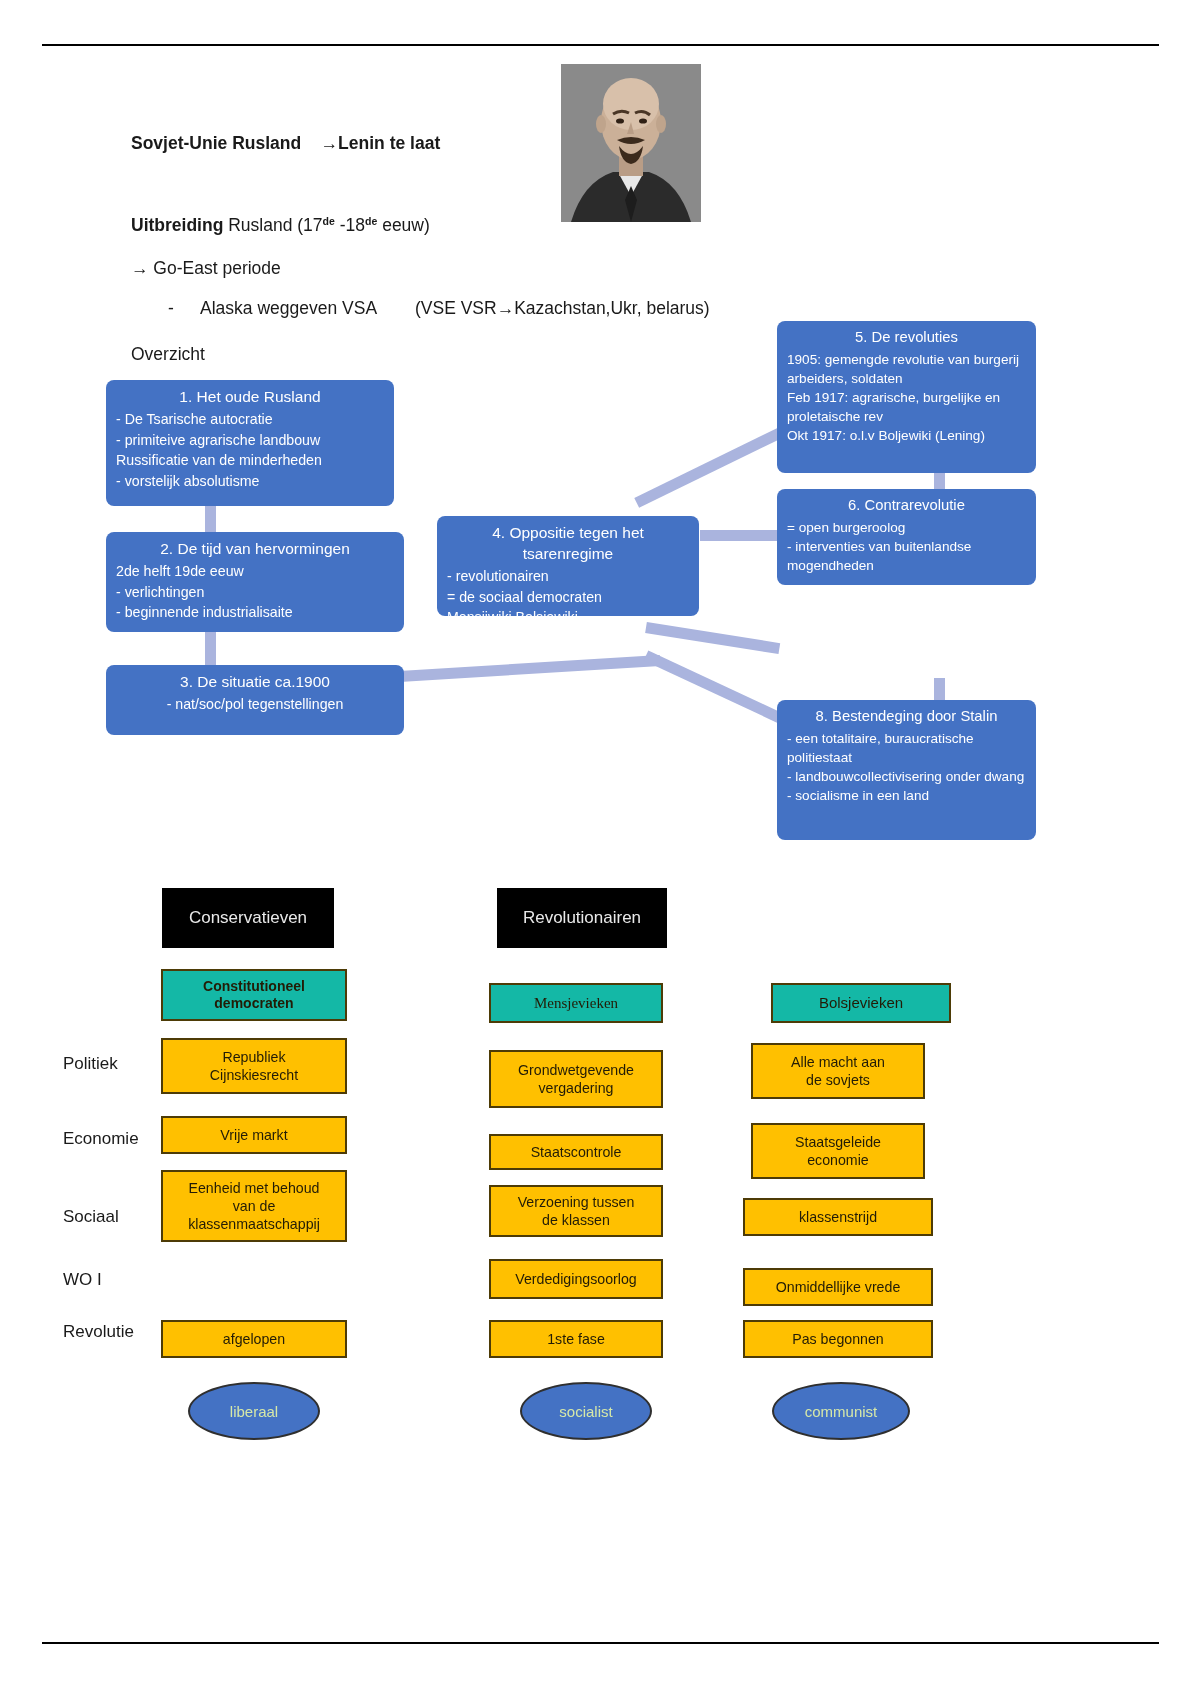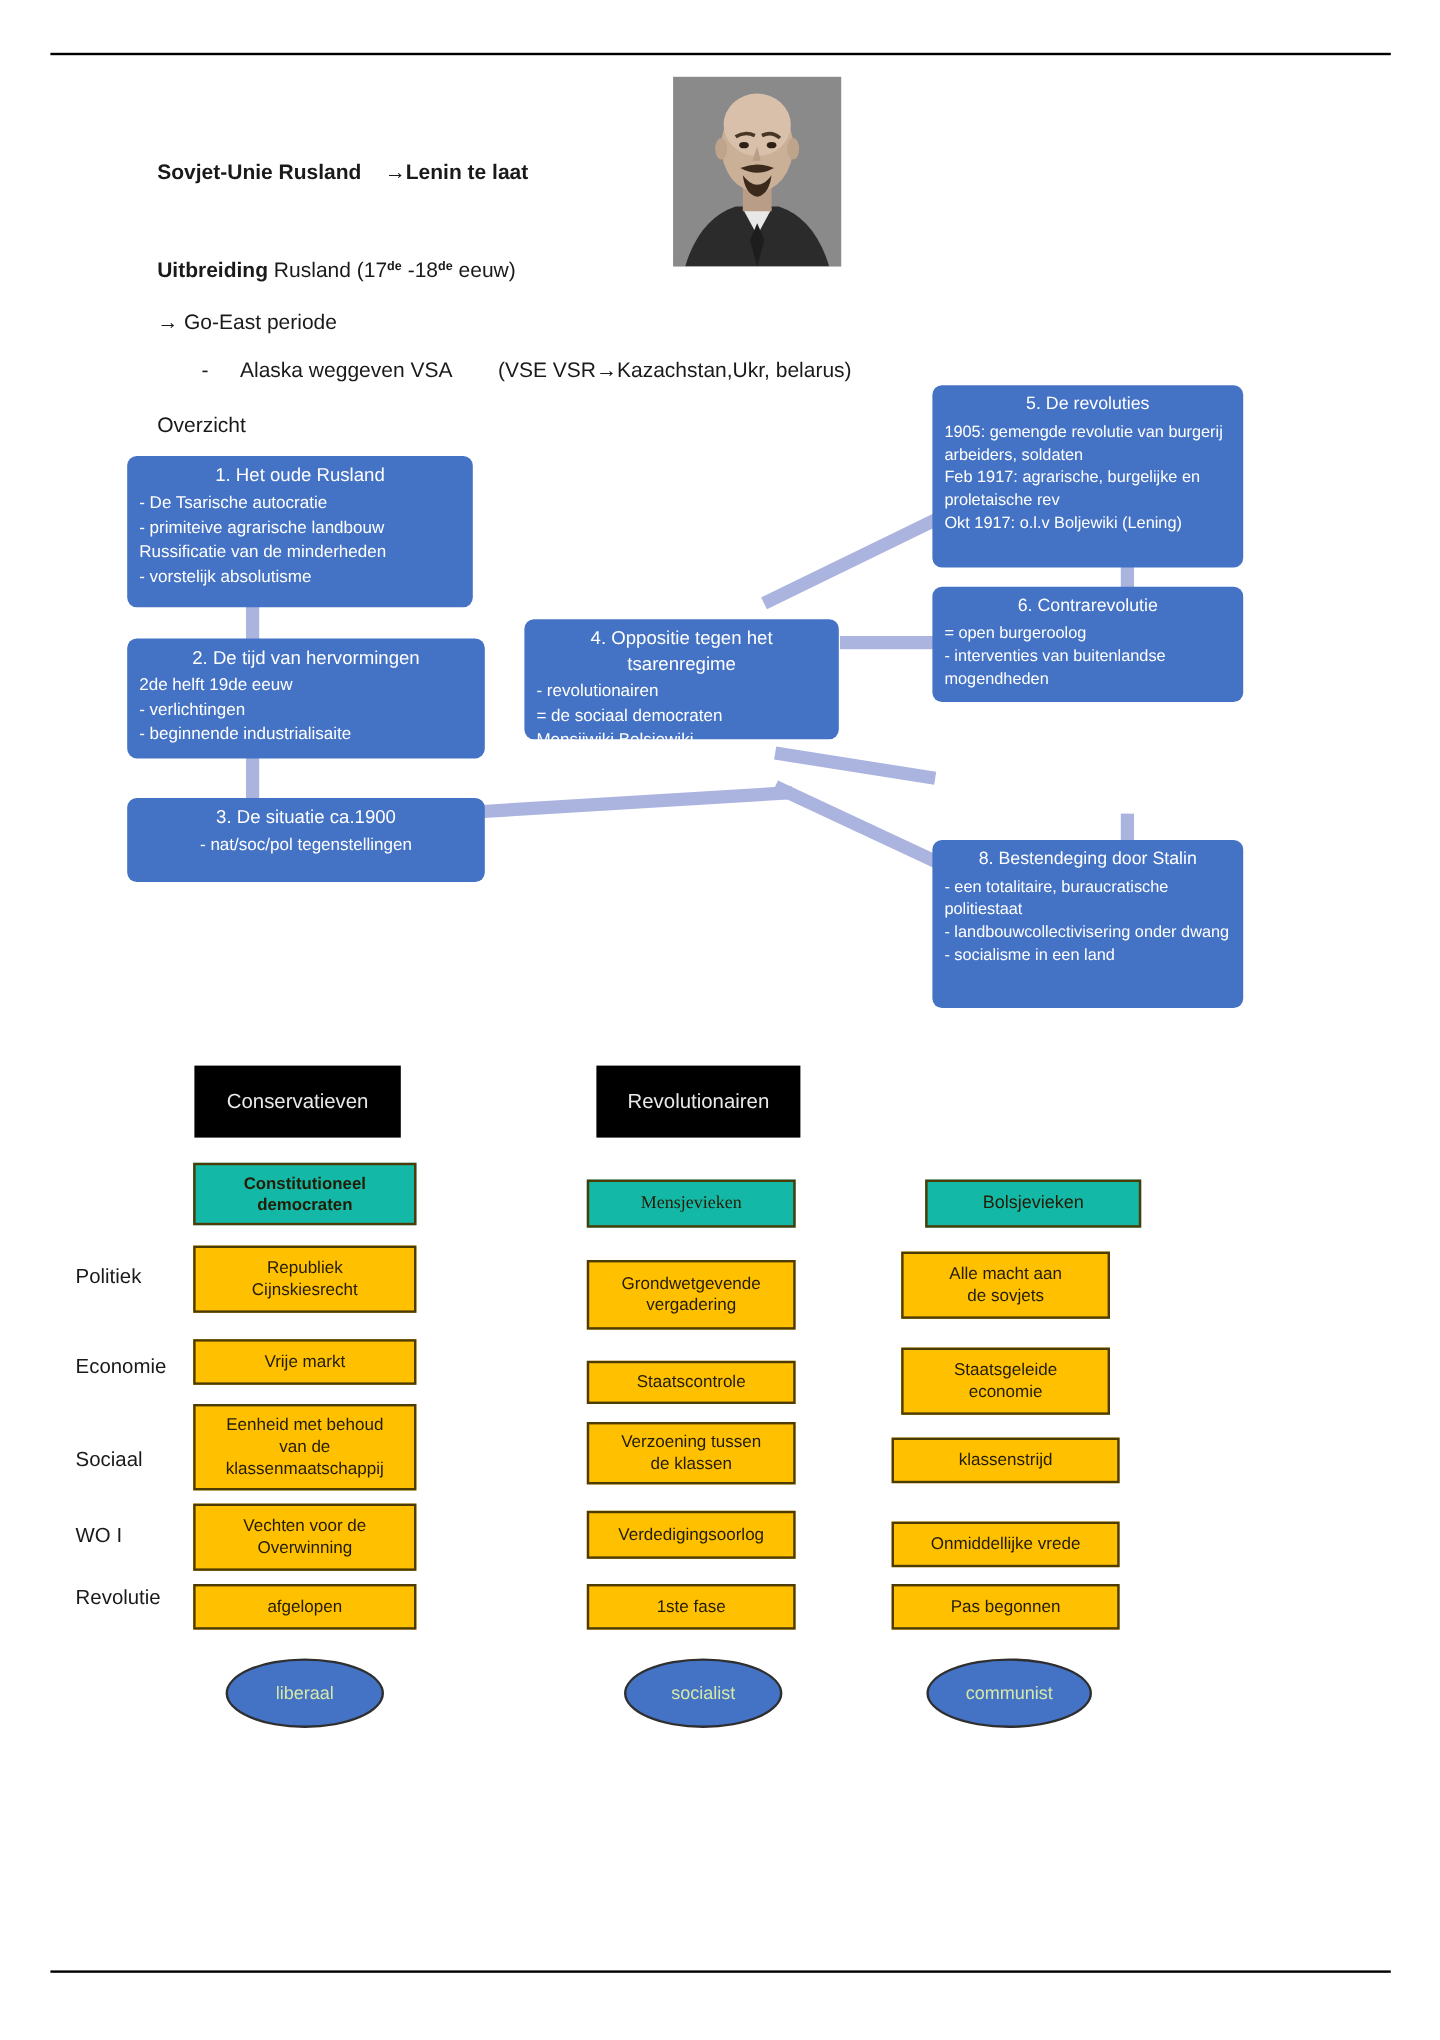--- a/index.html
+++ b/index.html
@@ -323,22 +323,20 @@
     <div class="rowlabel" style="left:63px; top:1322px;">Revolutie</div>
 
     <div class="cell party bold" style="left:161px; top:969px; width:186px; height:52px;">Constitutioneel
 democraten</div>
     <div class="cell val" style="left:161px; top:1038px; width:186px; height:56px;">Republiek
 Cijnskiesrecht</div>
     <div class="cell val" style="left:161px; top:1116px; width:186px; height:38px;">Vrije markt</div>
     <div class="cell val" style="left:161px; top:1170px; width:186px; height:72px;">Eenheid met behoud
 van de
 klassenmaatschappij</div>
-    <div class="cell val" style="left:161px; top:1253px; width:186px; height:56px;">Vechten voor de
-Overwinning</div>
     <div class="cell val" style="left:161px; top:1320px; width:186px; height:38px;">afgelopen</div>
     <div class="ellipse" style="left:188px; top:1382px; width:128px; height:54px;">liberaal</div>
 
     <div class="cell party" style="left:489px; top:983px; width:174px; height:40px;font-family:Liberation Serif, serif;">Mensjevieken</div>
     <div class="cell val" style="left:489px; top:1050px; width:174px; height:58px;">Grondwetgevende
 vergadering</div>
     <div class="cell val" style="left:489px; top:1134px; width:174px; height:36px;">Staatscontrole</div>
     <div class="cell val" style="left:489px; top:1185px; width:174px; height:52px;">Verzoening tussen
 de klassen</div>
     <div class="cell val" style="left:489px; top:1259px; width:174px; height:40px;">Verdedigingsoorlog</div>

